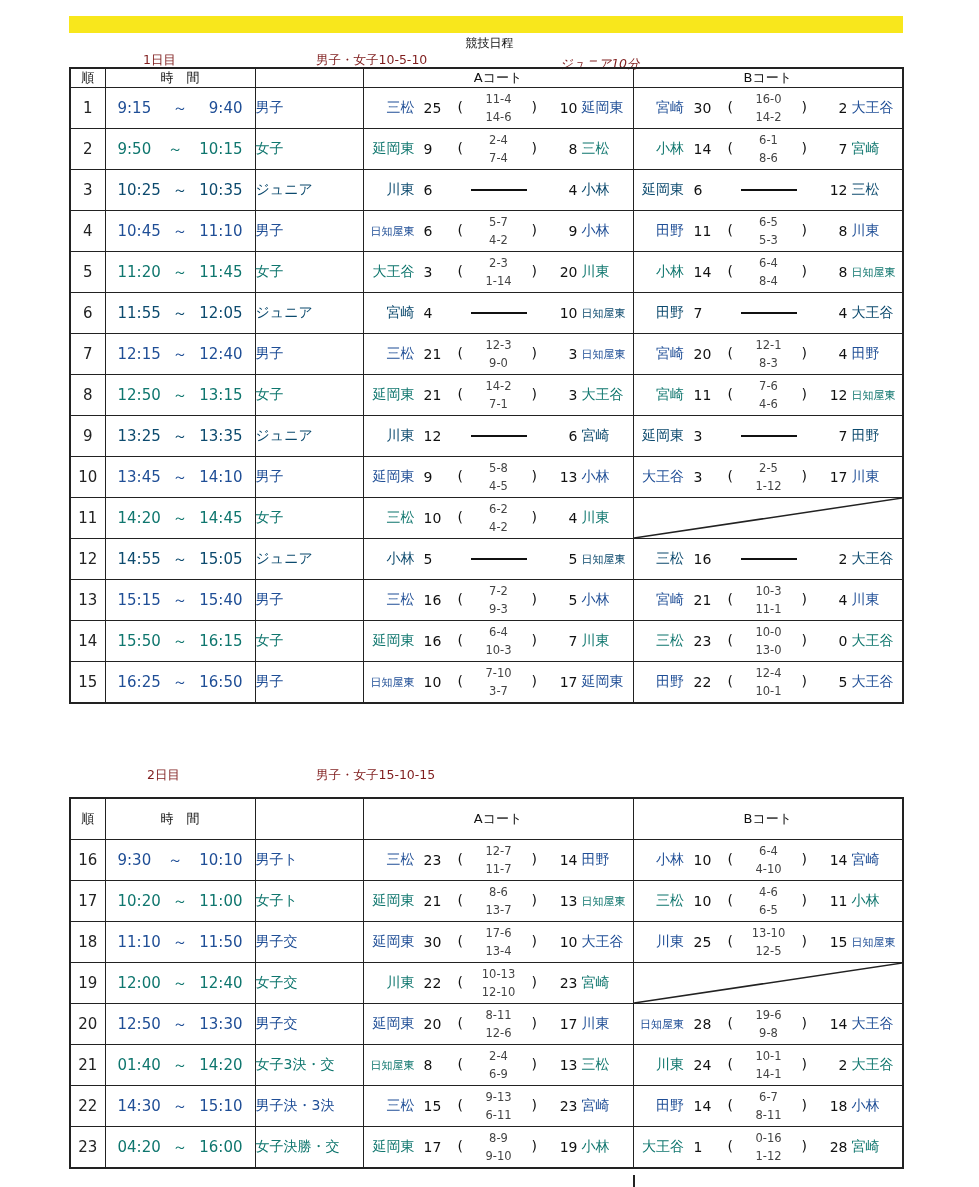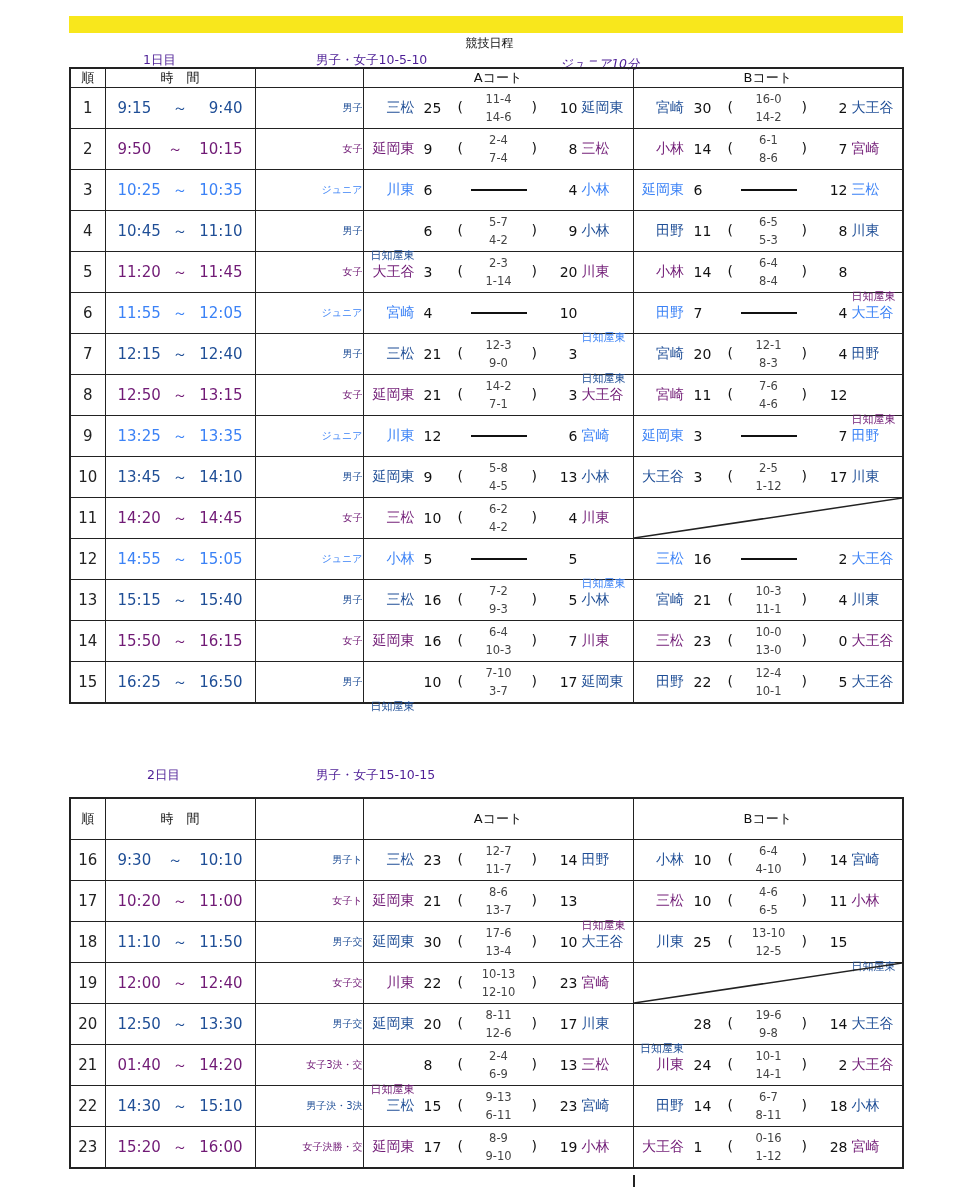--- a/index.html
+++ b/index.html
@@ -1,46 +1,46 @@
 <!DOCTYPE html>
 <html><head>
 <meta charset="utf-8">
 <style>
   html,body{margin:0;padding:0;background:#ffffff;}
   body{width:979px;height:1187px;position:relative;font-family:"DejaVu Sans","Liberation Sans",sans-serif;color:#111;overflow:hidden;}
   .yellow-bar{position:absolute;left:69px;top:16px;width:834px;height:17px;background:#f8e71c;}
   .doc-title{position:absolute;left:0;width:979px;top:35px;text-align:center;font-size:12px;color:#111;}
-  .caption{position:absolute;font-size:12.5px;color:#4c1d95;white-space:nowrap;}
+  .caption{position:absolute;font-size:12.5px;color:#7f1d1d;white-space:nowrap;}
   table.sched{position:absolute;left:69px;width:835px;border-collapse:collapse;table-layout:fixed;border:2px solid #222;}
   table.sched td, table.sched th{border:1.5px solid #222;padding:0;font-weight:normal;}
   table.sched th{font-size:13px;color:#111;height:17px;}
   .d2 th{height:40px !important;}
   table.sched td{height:40px;}
   .col-no{width:35px;}
   .col-time{width:150px;}
   .col-cat{width:108px;}
   .col-a{width:270px;}
   .col-b{width:270px;}
   td.no{text-align:center;font-size:15px;color:#222;}
   .time{display:flex;justify-content:space-between;align-items:center;padding:0 12px 0 12px;font-size:15px;}
   .time .tilde{font-size:15px;}
-  td.cat{text-align:right;font-size:10px;}
+  td.cat{text-align:left;font-size:14px;}
   .match{position:relative;height:40px;font-size:14px;}
   .match .t1{position:absolute;right:218px;top:11px;white-space:nowrap;text-align:right;}
   .match .s1{position:absolute;left:60px;top:12px;width:26px;text-align:left;color:#111;font-size:14px;}
   .match .lp{position:absolute;left:94px;top:11px;color:#111;}
   .match .halves{position:absolute;left:110px;width:50px;top:2px;text-align:center;font-size:11.5px;line-height:18px;color:#444;}
   .match .rp{position:absolute;left:168px;top:11px;color:#111;}
   .match .s2{position:absolute;left:180px;top:12px;width:34px;text-align:right;color:#111;font-size:14px;}
   .match .t2{position:absolute;left:218px;top:11px;white-space:nowrap;}
   .match .dash{position:absolute;left:107px;top:19px;width:56px;height:1.5px;background:#111;}
-  .small{font-size:11px !important;top:13px !important;margin-top:24px;}
+  .small{font-size:11px !important;top:13px !important;}
   .blue{color:#1f4e96;}
-  .red{color:#701a75;}
-  .green{color:#3b82f6;}
+  .red{color:#0f766e;}
+  .green{color:#0c4a6e;}
   .empty-cell{position:relative;height:40px;}
   .empty-cell svg{position:absolute;left:0;top:0;width:100%;height:100%;}
   .vline{position:absolute;left:633px;top:1175px;width:1.5px;height:12px;background:#222;}
 </style>
 </head>
 <body>
 
 <div class="yellow-bar"></div>
 <div class="doc-title">競技日程</div>
 
@@ -891,21 +891,21 @@
             <span class="rp">)</span>
             <span class="s2">18</span>
             <span class="t2 blue">小林</span>
           </div>
         </td>
       </tr>
       <tr>
         <td class="no" style="height: 40px;">23</td>
         <td>
           <div class="time red">
-            <span>15:20</span>
+            <span>04:20</span>
             <span class="tilde">～</span>
             <span>16:00</span>
           </div>
         </td>
         <td class="cat red">女子決勝・交</td>
         <td>
           <div class="match">
             <span class="t1 red">延岡東</span>
             <span class="s1">17</span>
             <span class="lp">(</span>

